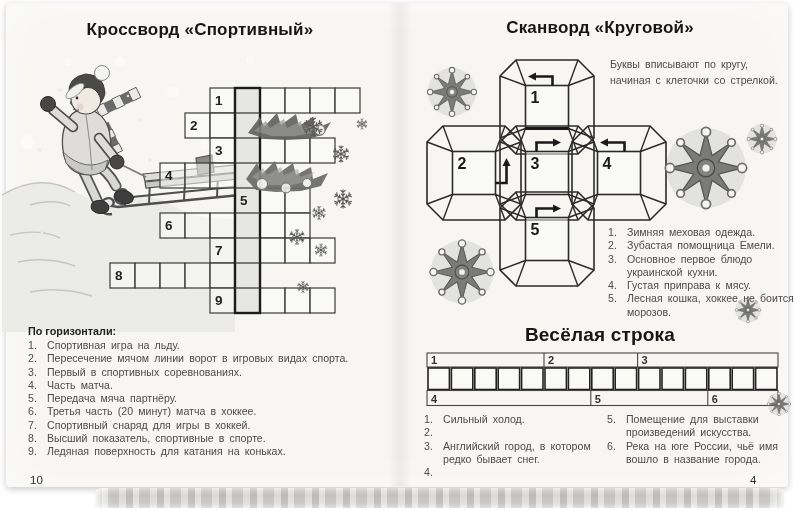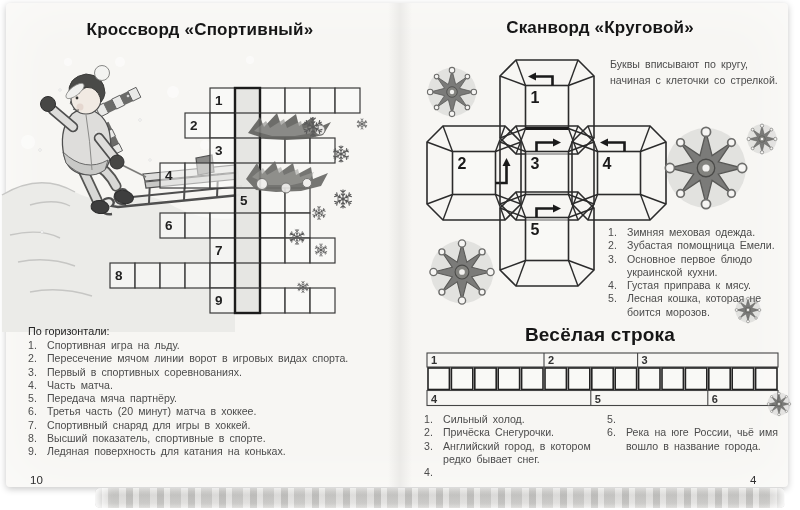--- a/index.html
+++ b/index.html
@@ -17,21 +17,21 @@
         box-shadow:inset 14px 0 12px -8px #fff, inset -14px 0 12px -8px #fff}
   svg.gfx{position:absolute;left:0;top:0;z-index:2}
   .txt{position:absolute;z-index:3;color:#1b1b1b}
   .title{font-weight:bold;font-size:17px;text-align:center;letter-spacing:.2px;color:#161616}
   #title-left{left:0;top:20px;width:400px}
   #title-right{left:402px;top:18px;width:396px}
   #stroka-title{left:420px;top:324px;width:360px;font-size:19px}
   .body-text{font-size:10.6px;line-height:13.3px;color:#4c4c4c;word-spacing:2.2px}
   #intro{left:610px;top:57px;width:185px;line-height:15.5px}
   .clues{position:absolute;z-index:3}
-  #cw-clues-head{left:28px;top:325px;width:352px;font-weight:normal;color:#222;font-size:10.8px}
+  #cw-clues-head{left:28px;top:325px;width:352px;font-weight:bold;color:#222;font-size:10.8px}
   #cw-clues{left:28px;top:339px;width:354px}
   #sw-clues{left:608px;top:226px;width:187px}
   #st-clues-left{left:424px;top:413px;width:182px}
   #st-clues-right{left:607px;top:413px;width:190px}
   .clue{display:flex;font-size:10.6px;line-height:13.3px;color:#4c4c4c;word-spacing:2.2px}
   .cn{width:19px;flex:none}
   .ct{flex:1}
   #vertical-note{left:28px;top:447px;width:362px}
   #vertical-note b{color:#222}
   .pagenum{font-weight:normal;font-size:11.5px;color:#2e2e2e}
@@ -427,45 +427,45 @@
       <div class="clue">
         <span class="cn">3.</span>
         <span class="ct">Основное первое блюдо украинской кухни.</span>
       </div>
       <div class="clue">
         <span class="cn">4.</span>
         <span class="ct">Густая приправа к мясу.</span>
       </div>
       <div class="clue">
         <span class="cn">5.</span>
-        <span class="ct">Лесная кошка, которая не боится морозов.</span>
+        <span class="ct">Лесная кошка, хоккее не боится морозов.</span>
       </div>
     </div>
 
   <div class="txt title" id="stroka-title">Весёлая строка</div>
   <div class="clues" id="st-clues-left">
       <div class="clue">
         <span class="cn">1.</span>
         <span class="ct">Сильный холод.</span>
       </div>
       <div class="clue">
         <span class="cn">2.</span>
-        <span class="ct">Причёска Снегурочки.</span>
       </div>
       <div class="clue">
         <span class="cn">3.</span>
         <span class="ct">Английский город, в котором редко бывает снег.</span>
       </div>
       <div class="clue">
         <span class="cn">4.</span>
       </div>
     </div>
   <div class="clues" id="st-clues-right">
       <div class="clue">
         <span class="cn">5.</span>
+        <span class="ct">Помещение для выставки произведений искусства.</span>
       </div>
       <div class="clue">
         <span class="cn">6.</span>
         <span class="ct">Река на юге России, чьё имя вошло в название города.</span>
       </div>
     </div>
 
   <div class="txt pagenum" id="page-10">10</div>
   <div class="txt pagenum" id="page-11">4</div>
 </div>

